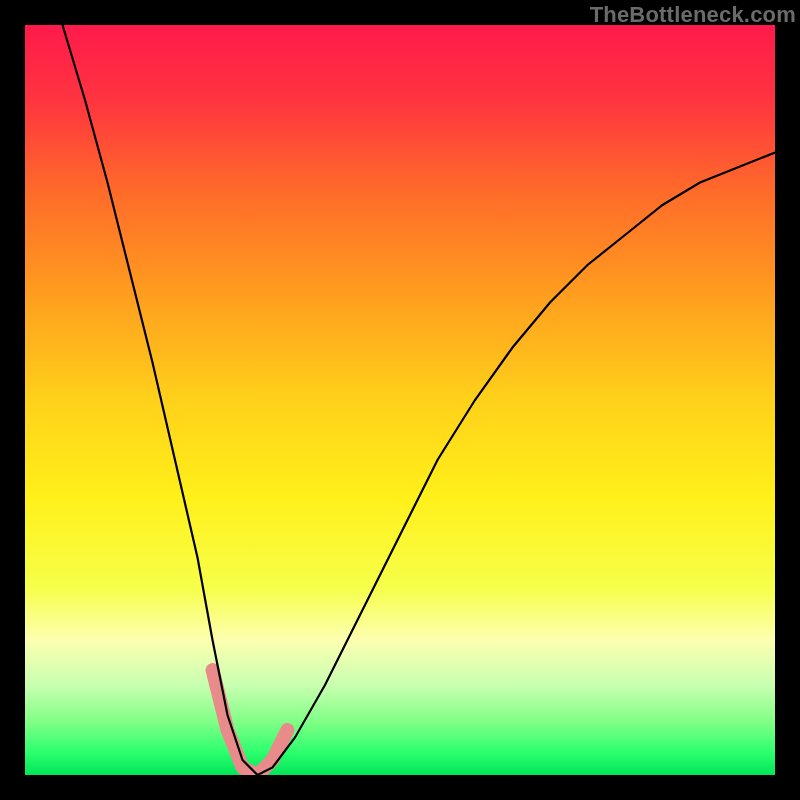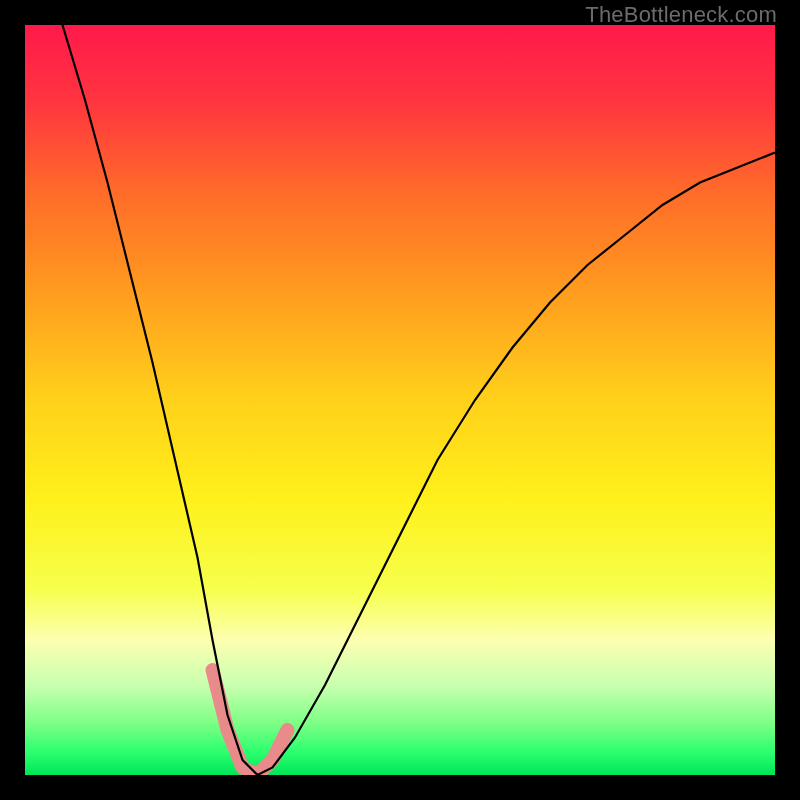--- a/index.html
+++ b/index.html
@@ -22,24 +22,24 @@
   .plot {
     position: absolute;
     left: 0;
     top: 0;
     width: 750px;
     height: 750px;
   }
   .watermark {
     position: absolute;
     top: 2px;
-    right: 23px;
+    right: 4px;
     color: #6b6b6b;
     font-size: 22px;
-    font-weight: 400;
+    font-weight: 700;
     letter-spacing: 0.2px;
     user-select: none;
   }
 </style>
 </head>
 <body>
 
 <div class="watermark">TheBottleneck.com</div>
 
 <div class="frame">

